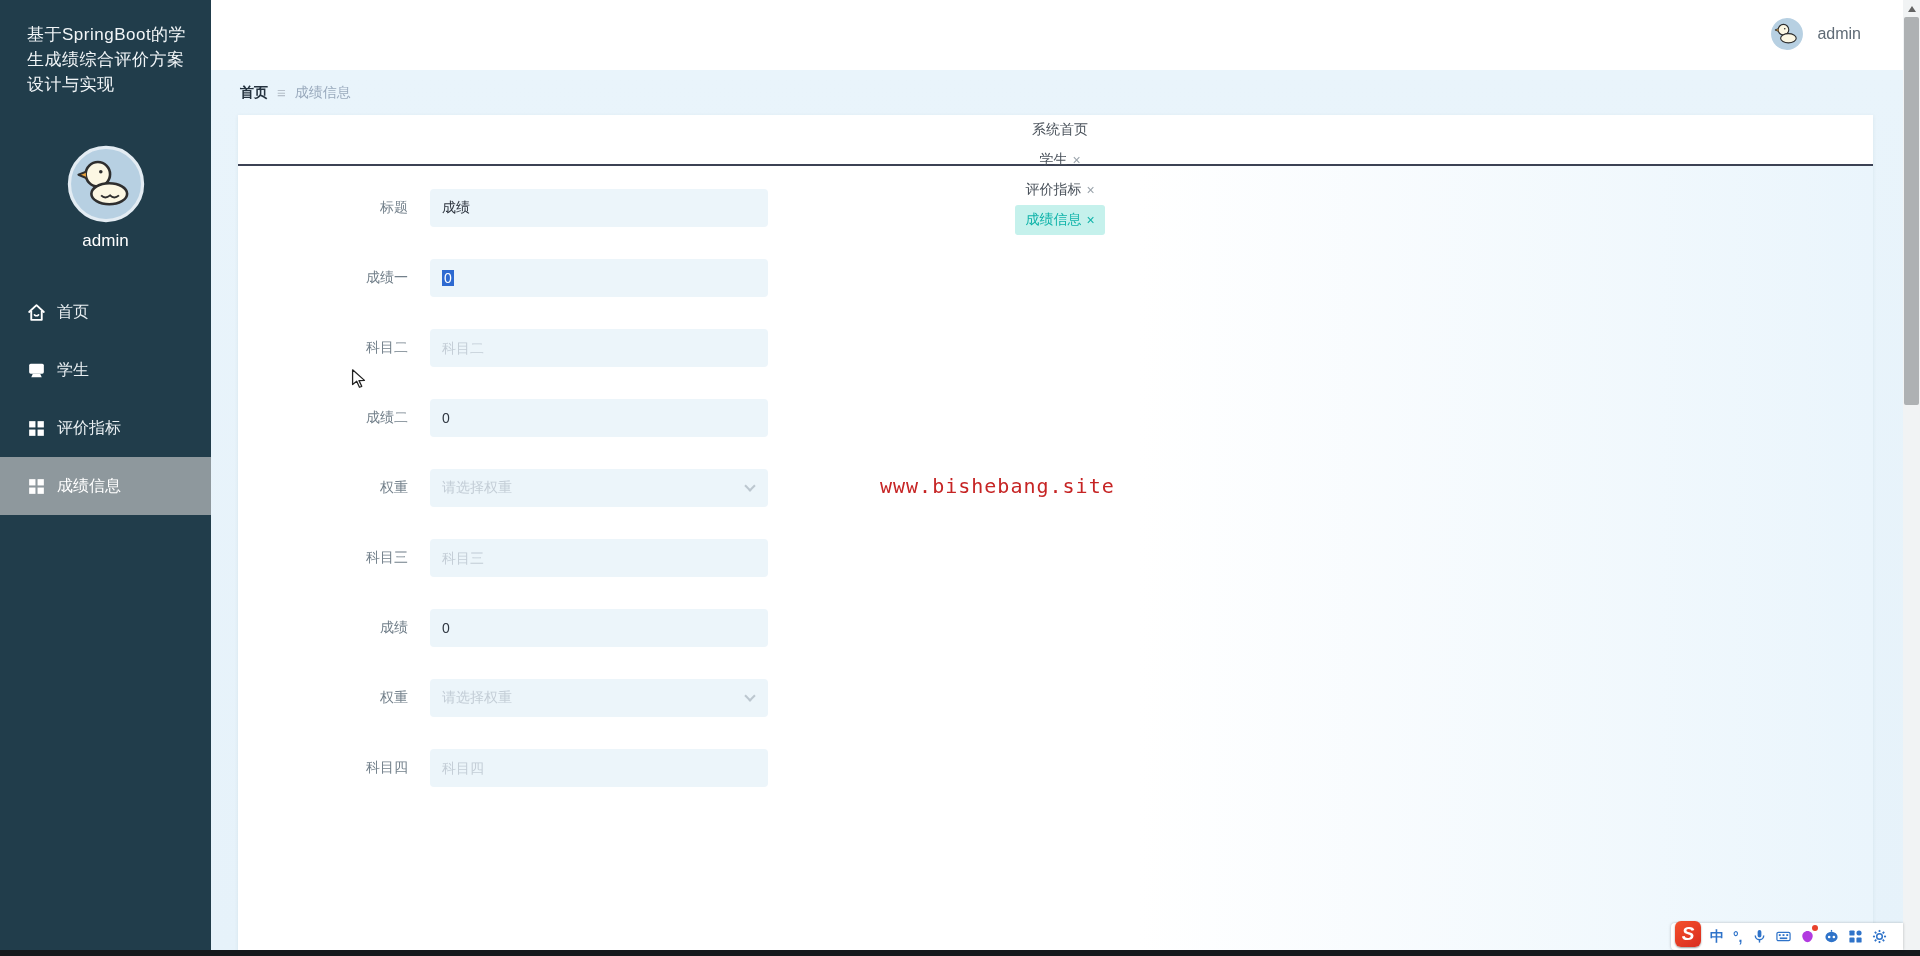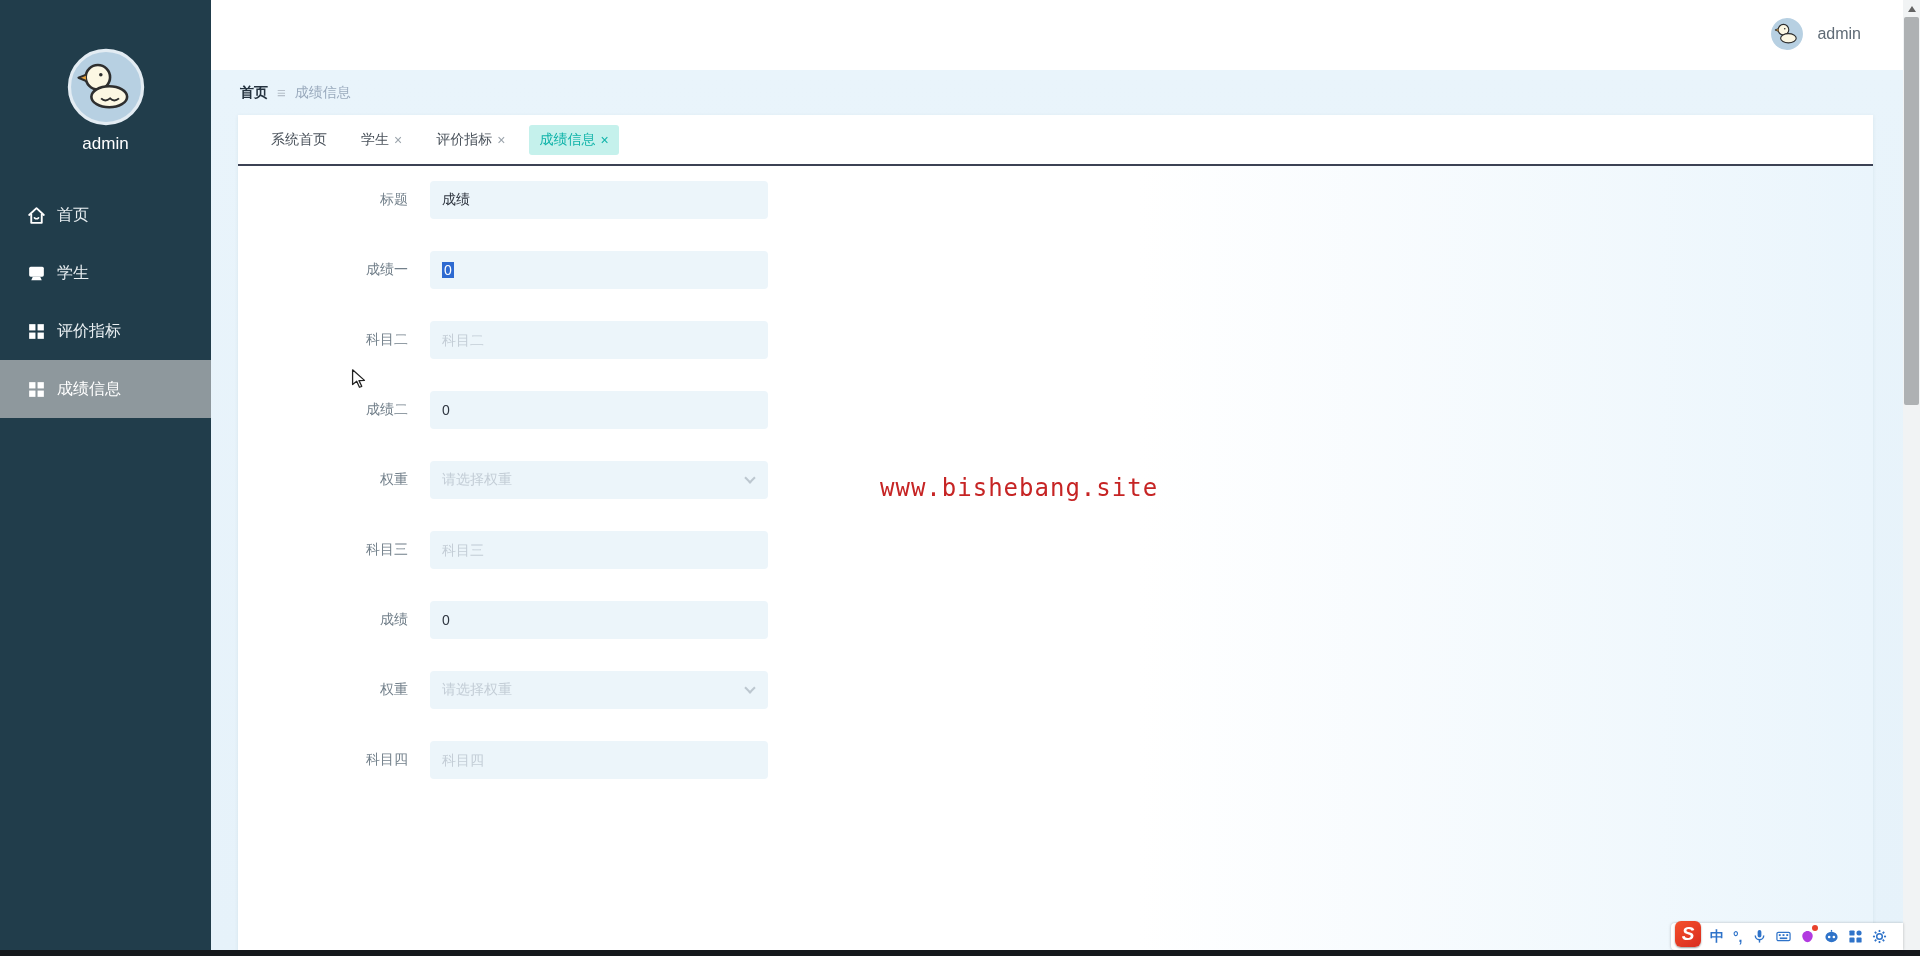--- a/index.html
+++ b/index.html
@@ -34,47 +34,47 @@
   .breadcrumb { height:45px; display:flex; align-items:center; padding-left:29px;
                 font-size:14px; gap:9px; }
   .bc-home { color:#24323f; font-weight:bold; }
   .bc-sep  { color:#b7c0ca; font-size:15px; }
   .bc-cur  { color:#9aaabd; }
 
   .card { position:absolute; left:27px; top:45px; width:1635px; height:841px;
           background:linear-gradient(90deg,#ffffff 0%,#ffffff 55%,#eaf5fc 100%);
           box-shadow:0 1px 4px rgba(30,60,90,.08); }
   .tabbar { height:51px; display:flex; align-items:center; padding-left:23px;
-            background:#fff; border-bottom:2px solid #3c4254; }
+            background:#fff; border-bottom:2px solid #3c4254;flex-direction:column; }
   .tab { display:flex; align-items:center; margin-right:14px; padding:6px 10px;
          font-size:14px; color:#4a525b; cursor:pointer; border-radius:3px; }
   .tab .tclose { margin-left:5px; color:#9aa3ab; font-size:14px; cursor:pointer; }
   .tab.active { background:#c5f1ec; color:#0fb3a9; }
   .tab.active .tclose { color:#0fb3a9; }
 
   
-  .form { padding-top:15px; }
+  .form { padding-top:23px; }
   .frow { display:flex; align-items:center; height:38px; margin-bottom:32px; }
   .flabel { width:170px; text-align:right; font-size:14px; color:#73808b; }
   .fbox { margin-left:22px; width:338px; height:38px; background:#ecf5fa;
           border:none; border-radius:4px; padding:0 12px; font-size:14px; color:#2f3640;
           font-family:"Liberation Sans","DejaVu Sans",sans-serif; position:relative;
           display:flex; align-items:center; }
   input.fbox::placeholder { color:#c3cdd6; }
   input.fbox { outline:none; }
   .fselect { cursor:pointer; color:#c3cdd6; }
   .fselect .chev { position:absolute; right:14px; top:13px; width:8px; height:8px;
                    border-right:2px solid #bcc7cf; border-bottom:2px solid #bcc7cf;
                    transform:rotate(45deg); }
   .seltext { background:#2e6ad1; color:#fff; padding:0 2px; }
 
   
   .watermark { position:absolute; left:880px; top:474px; z-index:8;
                font-family:"DejaVu Sans Mono","Liberation Mono",monospace;
-               font-size:24px; color:#c62424; letter-spacing:1px; }
+               font-size:20px; color:#c62424; letter-spacing:1px; }
   .cursor { position:absolute; left:348px; top:368px; z-index:30; width:22px; height:22px; }
 
   .scrollbar { position:absolute; right:0; top:0; width:17px; height:956px;
                background:#f1f3f4; z-index:20; }
   .sb-up { height:17px; display:flex; align-items:center; justify-content:center; cursor:pointer; }
   .sb-up .tri { width:0; height:0; border-left:4px solid transparent; border-right:4px solid transparent;
                 border-bottom:6px solid #636363; }
   .sb-thumb { position:absolute; top:17px; left:1px; width:15px; height:388px;
               background:#aeb1b3; border-radius:2px; cursor:pointer; }
 
@@ -92,20 +92,21 @@
               display:flex; align-items:center; }
   .ime-item svg { width:15px; height:15px; display:block; }
   .ime-purple { color:#b23ae0; position:relative; }
   .ime-dot { position:absolute; right:-3px; top:-4px; width:6px; height:6px;
              background:#e8412c; border-radius:50%; }
 </style>
 </head>
 <body>
 
 <div class="sidebar">
+  <div class="sidebar-title">基于SpringBoot的学生成绩综合评价方案设计与实现</div>
 
   <div class="avatar-wrap">
     <svg viewBox="0 0 48 48">
       <circle cx="24" cy="24" r="22.5" fill="#b7d0e2" stroke="#e3ecf3" stroke-width="2"></circle>
       <circle cx="19" cy="18" r="7.5" fill="#fcf7e3" stroke="#2e2e2e" stroke-width="1.6"></circle>
       <path d="M11.5 16.5 L7 18.3 L11.8 20.3" fill="#e9a43e" stroke="#2e2e2e" stroke-width="1.2" stroke-linejoin="round"></path>
       <circle cx="20.8" cy="16.5" r="1.1" fill="#2e2e2e"></circle>
       <ellipse cx="26" cy="30" rx="11" ry="6.5" fill="#fcf7e3" stroke="#2e2e2e" stroke-width="1.6"></ellipse>
       <path d="M21 31 q2.5 2.5 5.5 0 q2.5 2.5 5.5 0" fill="none" stroke="#2e2e2e" stroke-width="1.2"></path>
     </svg>

